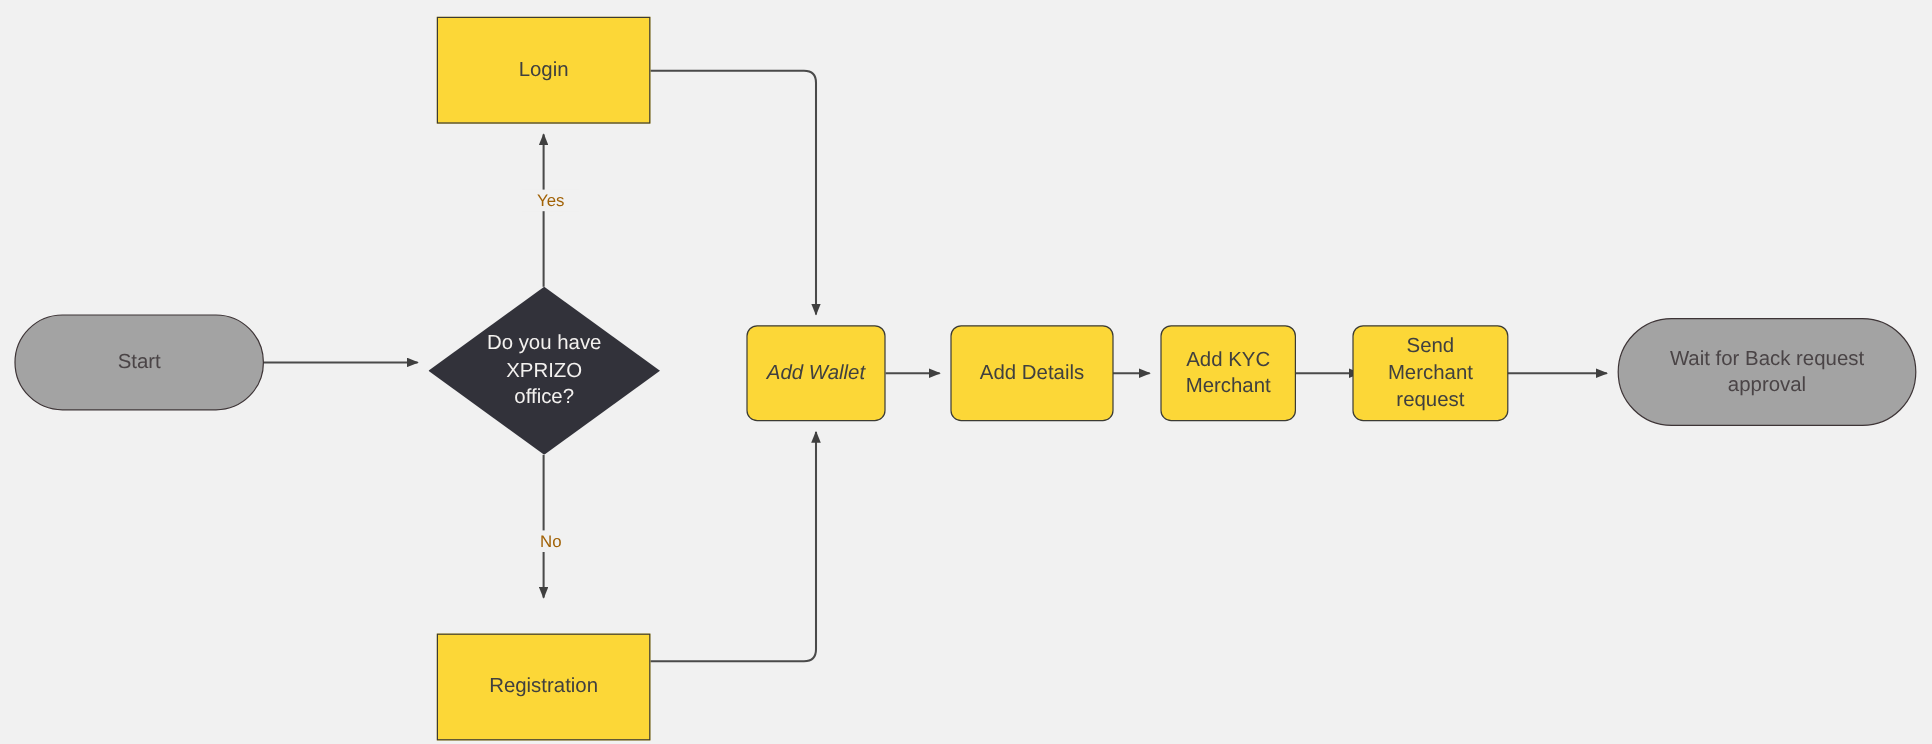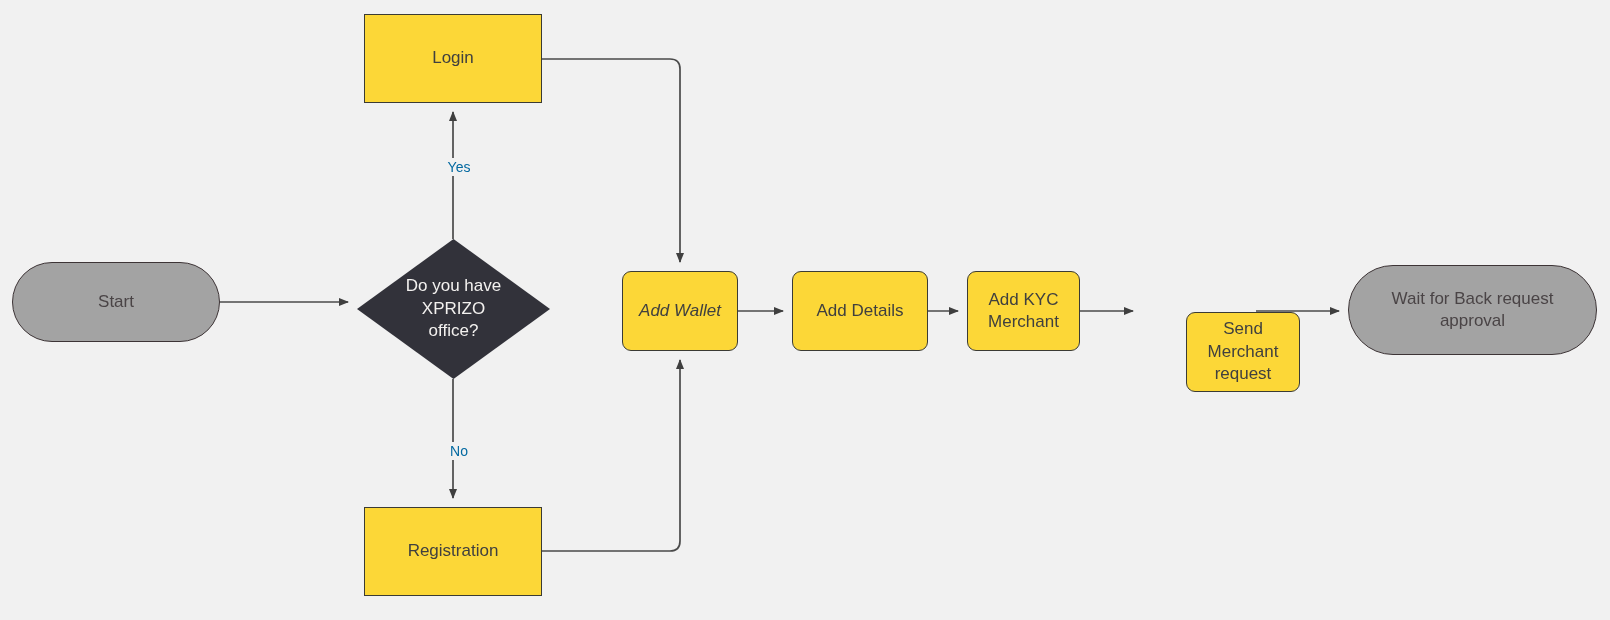--- a/index.html
+++ b/index.html
@@ -55,21 +55,21 @@
     background: transparent;
     border: none;
   }
   .diamond-shape {
     position: absolute;
     background: #32323a;
   }
   .edge-label {
     position: absolute;
     font-size: 14px;
-    color: #0369a1;
+    color: #a16207;
     background: #f1f1f1;
     padding: 1px 4px;
     text-align: center;
     user-select: none;
   }
 </style>
 </head>
 <body>
 
 <svg id="canvas" viewBox="0 0 1610 620" xmlns="http://www.w3.org/2000/svg">
@@ -109,38 +109,38 @@
     <span>Do you have
 XPRIZO
 office?</span>
   </div>
 </div>
 
 <div class="node node-rect sharp" style="left:364px; top:14px; width:178px; height:89px;">
   <span>Login</span>
 </div>
 
-<div class="node node-rect sharp" style="left:364px; top:507px; width:178px; height:89px;">
+<div class="node node-rect sharp" style="left:364px; top:528px; width:178px; height:89px;">
   <span>Registration</span>
 </div>
 
 <div class="node node-rect round" style="left:622px; top:271px; width:116px; height:80px;font-style:italic;">
   <span>Add Wallet</span>
 </div>
 
 <div class="node node-rect round" style="left:792px; top:271px; width:136px; height:80px;">
   <span>Add Details</span>
 </div>
 
 <div class="node node-rect round" style="left:967px; top:271px; width:113px; height:80px;">
   <span>Add KYC
 Merchant</span>
 </div>
 
-<div class="node node-rect round" style="left:1186px; top:271px; width:114px; height:80px;margin-top:41px;">
+<div class="node node-rect round" style="left:1127px; top:271px; width:130px; height:80px;">
   <span>Send
 Merchant
 request</span>
 </div>
 
 <div class="node node-term" style="left:1348px; top:265px; width:249px; height:90px;">
   <span>Wait for Back request
 approval</span>
 </div>
 

